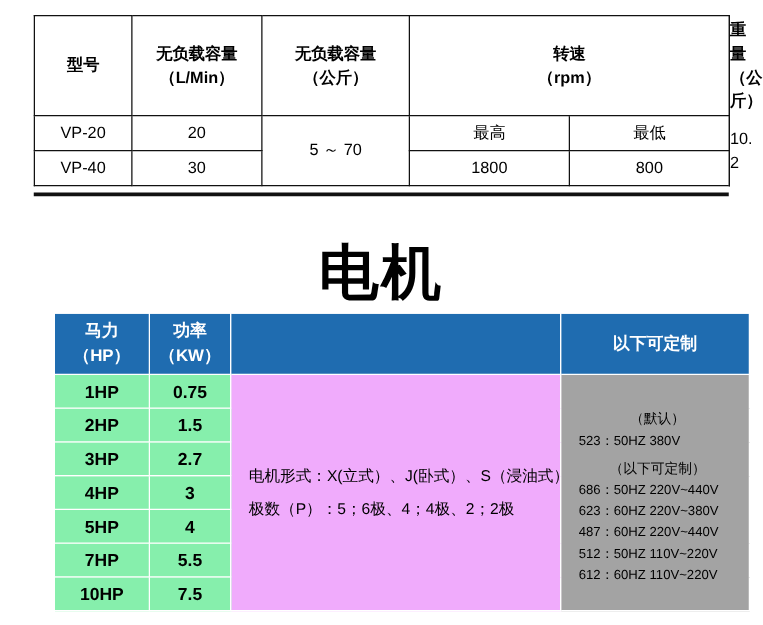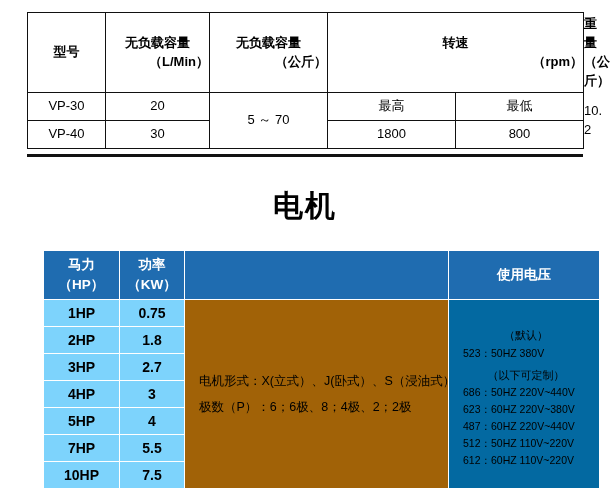--- a/index.html
+++ b/index.html
@@ -34,41 +34,41 @@
     vertical-align: middle;
     font-size: 13px;
     line-height: 1.45;
     padding: 2px 0;
   }
   .hd {
     font-weight: bold;
     height: 44px;
     font-size: 13.5px;
   }
-  .hd .l2 { display: block; text-align: right; }
+  .hd .l2 { display: block; }
   .body-row td { height: 23px; font-size: 13px; }
 
   
   .divider {
     position: absolute;
     left: 27px;
     top: 154px;
     width: 556px;
     height: 3px;
     background: #111;
   }
 
   
   .section-title {
     position: absolute;
     top: 186px;
     left: 0;
     width: 610px;
     text-align: center;
-    font-size: 30px;
+    font-size: 48px;
     font-weight: bold;
     letter-spacing: 2px;
   }
 
   
   .motor-wrap {
     position: absolute;
     left: 43px;
     top: 250px;
     width: 556px;
@@ -86,39 +86,39 @@
     background: #1f6cb0;
     color: #ffffff;
     font-weight: bold;
     text-align: center;
     font-size: 13.5px;
     line-height: 1.5;
     height: 46px;
   }
   .mhead .l2 { display: block; }
   .mcell {
-    background: #7dd3fc;
+    background: #86efac;
     text-align: center;
     font-weight: bold;
     font-size: 14px;
     height: 24px;
     color: #000;
     margin-top: 43px;
   }
   .mcell.kw { font-weight: bold; }
   .desc {
-    background: #a16207;
+    background: #f0abfc;
     padding: 0 14px;
     font-size: 12.5px;
     line-height: 2.1;
     vertical-align: middle;
   }
   .desc div { white-space: nowrap; }
   .volt {
-    background: #0369a1;
+    background: #a3a3a3;
     padding: 12px 10px 4px 14px;
     font-size: 10.5px;
     line-height: 1.62;
     vertical-align: top;
   }
   .volt .center { text-align: center; font-size: 11px; }
   .volt .gap { height: 5px; }
 </style>
 </head>
 <body>
@@ -148,21 +148,21 @@
       <td class="hd" colspan="2">
         <span>转速</span>
         <span class="l2">（rpm）</span>
       </td>
       <td class="hd">
         <span>重量</span>
         <span class="l2">（公斤）</span>
       </td>
     </tr>
     <tr class="body-row">
-      <td>VP-30</td>
+      <td>VP-20</td>
       <td>20</td>
       <td rowspan="2">5 ～ 70</td>
       <td>最高</td>
       <td>最低</td>
       <td rowspan="2">10. 2</td>
     </tr>
     <tr class="body-row">
       <td>VP-40</td>
       <td>30</td>
       <td>1800</td>
@@ -188,45 +188,45 @@
         <tr>
       <td class="mhead">
         <span>马力</span>
         <span class="l2">（HP）</span>
       </td>
       <td class="mhead">
         <span>功率</span>
         <span class="l2">（KW）</span>
       </td>
       <td class="mhead"></td>
-      <td class="mhead">使用电压</td>
+      <td class="mhead">以下可定制</td>
     </tr>
 
     <tr>
       <td class="mcell">1HP</td>
       <td class="mcell kw">0.75</td>
       <td class="desc" rowspan="7">
         <div>电机形式：X(立式）、J(卧式）、S（浸油式）</div>
-        <div>极数（P）：6；6极、8；4极、2；2极</div>
+        <div>极数（P）：5；6极、4；4极、2；2极</div>
       </td>
       <td class="volt" rowspan="7">
         <div class="center">（默认）</div>
         <div>523：50HZ 380V</div>
         <div class="gap"></div>
         <div class="center">（以下可定制）</div>
         <div>686：50HZ 220V~440V</div>
         <div>623：60HZ 220V~380V</div>
         <div>487：60HZ 220V~440V</div>
         <div>512：50HZ 110V~220V</div>
         <div>612：60HZ 110V~220V</div>
       </td>
     </tr>
     <tr>
       <td class="mcell">2HP</td>
-      <td class="mcell kw">1.8</td>
+      <td class="mcell kw">1.5</td>
     </tr>
     <tr>
       <td class="mcell">3HP</td>
       <td class="mcell kw">2.7</td>
     </tr>
     <tr>
       <td class="mcell">4HP</td>
       <td class="mcell kw">3</td>
     </tr>
     <tr>

